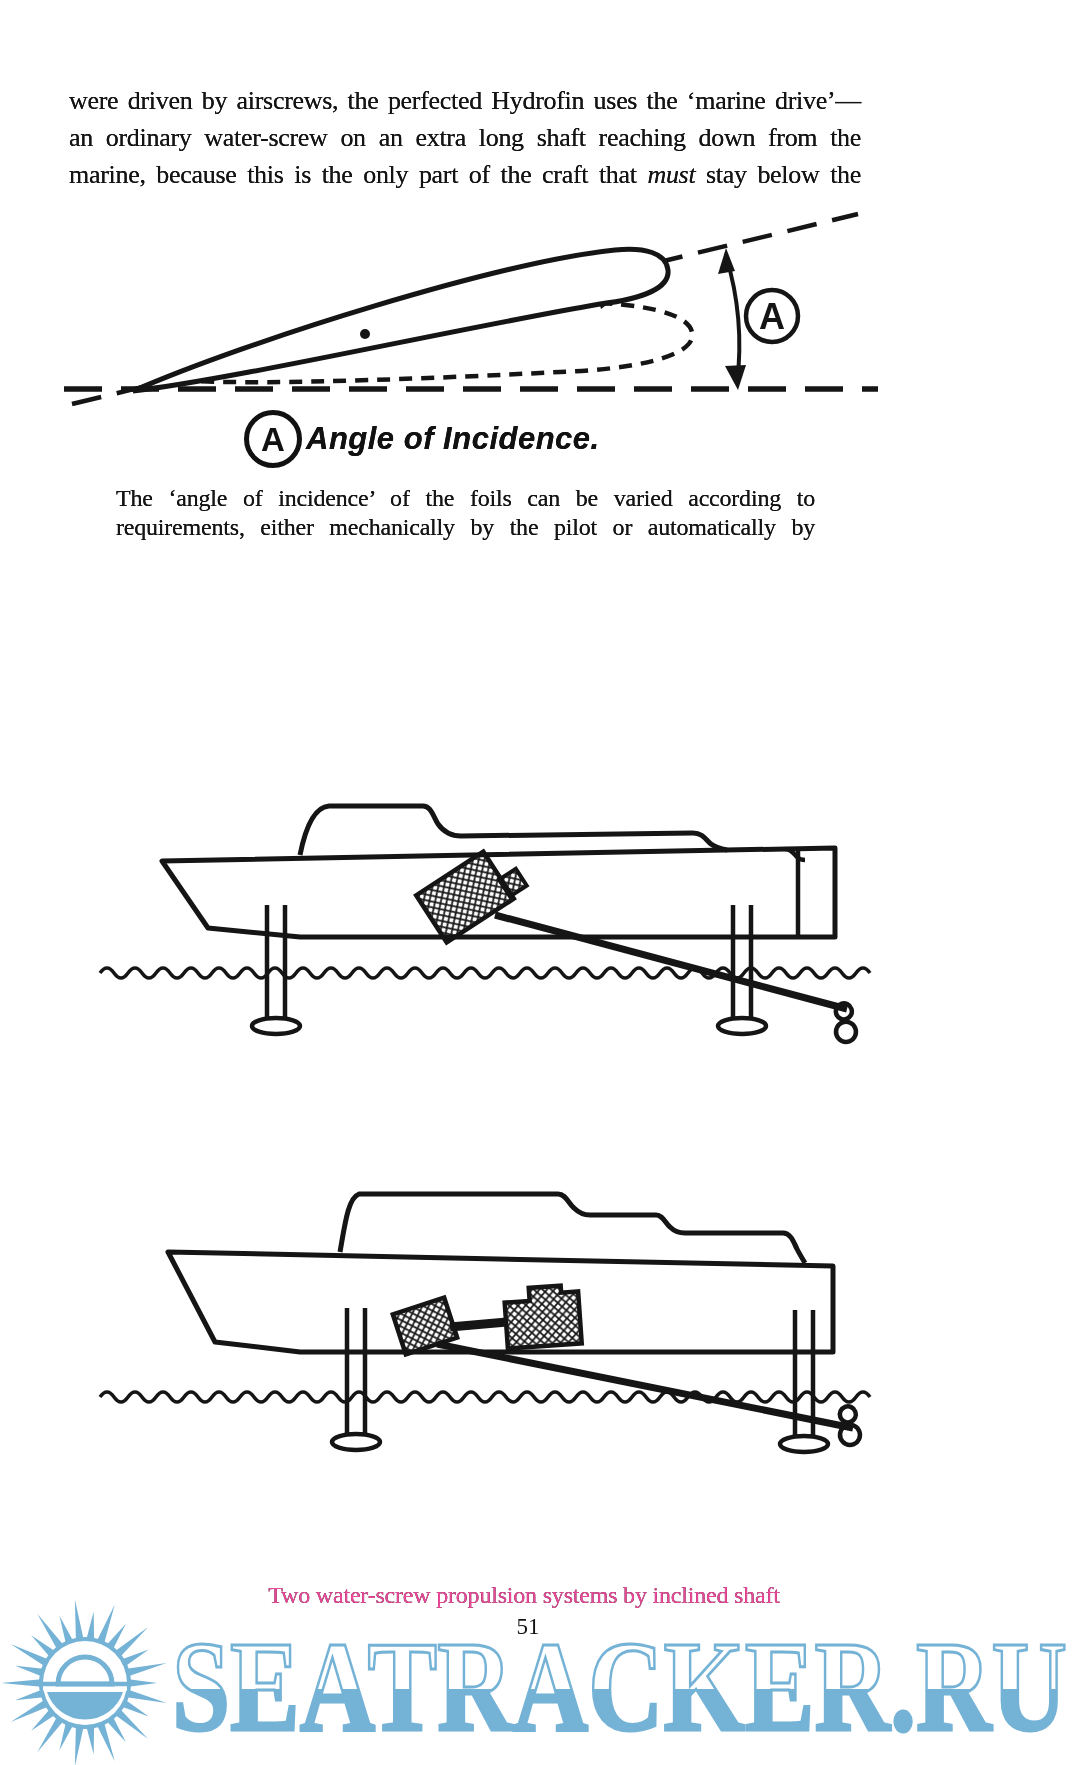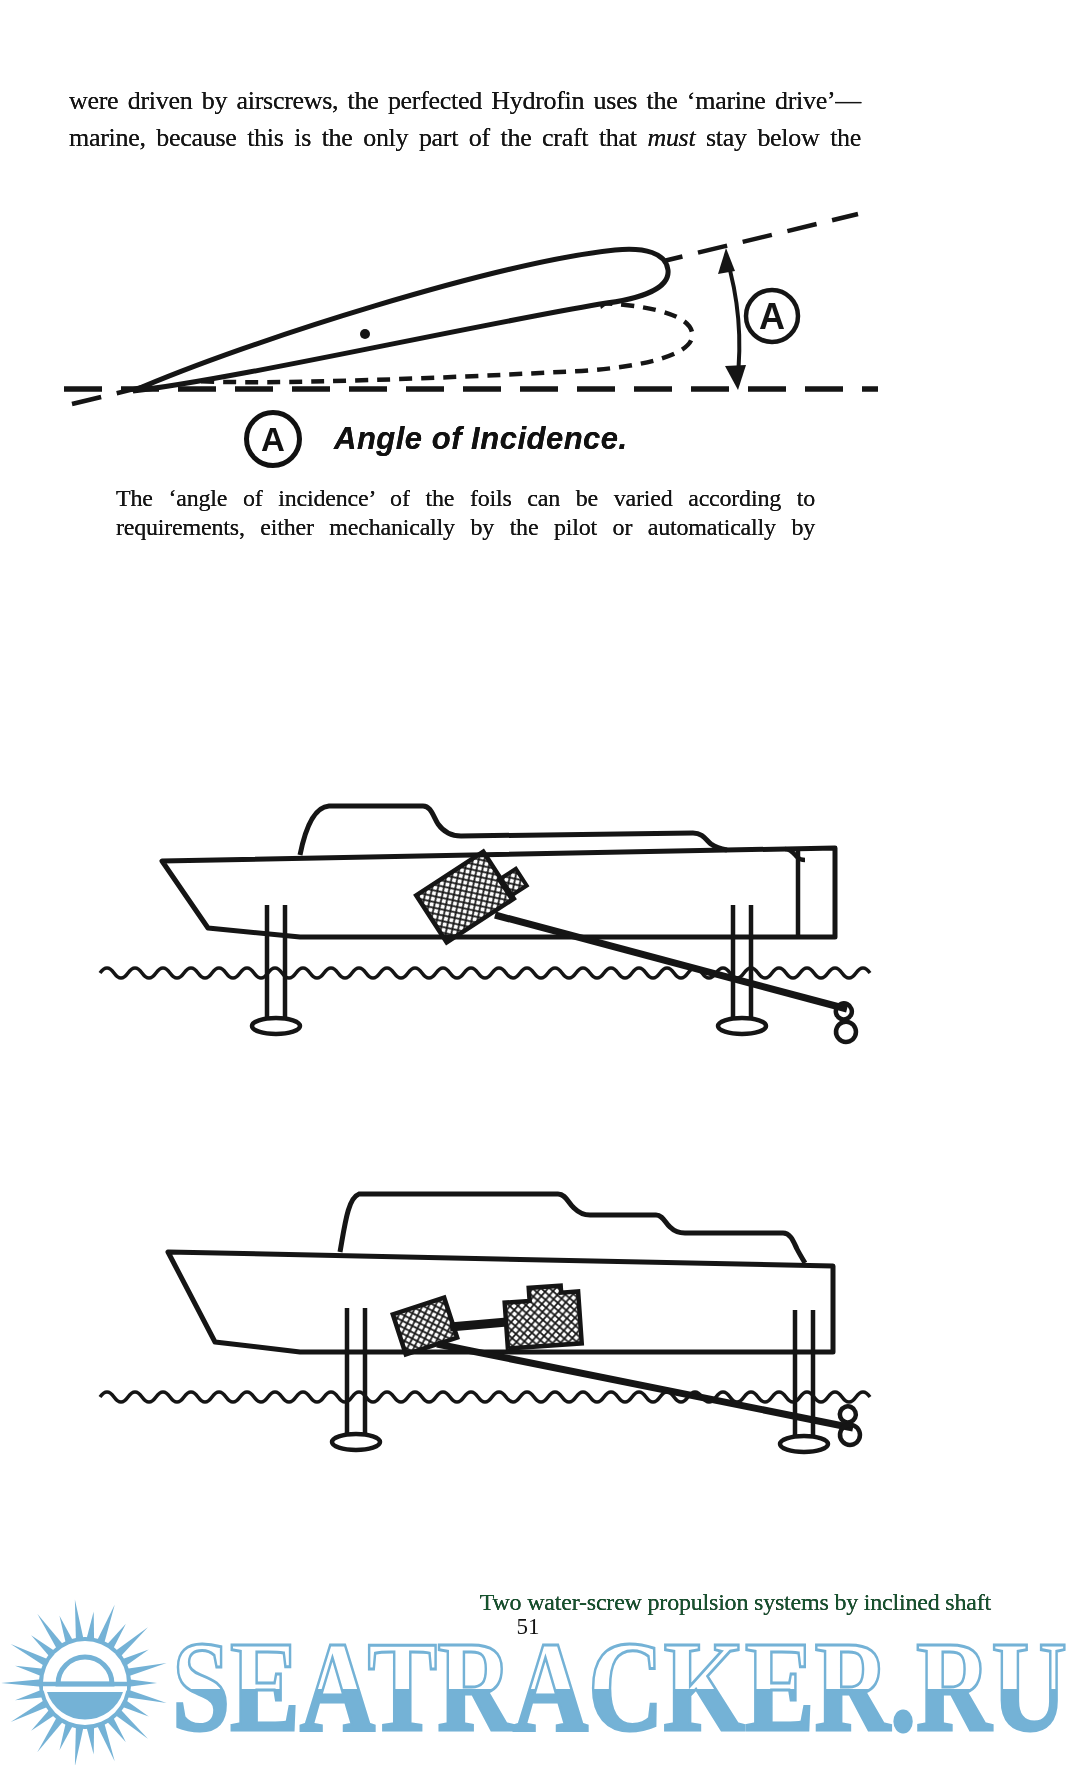--- a/index.html
+++ b/index.html
@@ -28,31 +28,31 @@
     position:absolute;left:244px;top:408px;height:62px;
     display:flex;align-items:center;
   }
   .a-badge{
     width:48px;height:48px;border:5px solid #111;border-radius:50%;
     display:flex;align-items:center;justify-content:center;
     font-family:"Liberation Sans","DejaVu Sans",sans-serif;
     font-weight:bold;font-size:33px;color:#111;line-height:1;
   }
   .angle-text{
-    margin-left:32px;
+    margin-left:4px;
     font-family:"Liberation Sans","DejaVu Sans",sans-serif;
     font-weight:bold;font-style:italic;font-size:31px;color:#111;
     letter-spacing:0.5px;text-shadow:0 0 0.6px #111;
   }
   
   .svgabs{position:absolute;}
   
   .boats-caption{
-    position:absolute;left:60px;top:1578px;width:920px;margin:11px;
-    text-align:right;font-size:24px;color:#14532d;letter-spacing:-0.2px;
+    position:absolute;left:60px;top:1578px;width:920px;margin:4px;
+    text-align:center;font-size:24px;color:#ec4899;letter-spacing:-0.2px;
     text-shadow:0 0 0.4px #141414;
   }
   .page-number{
     position:absolute;left:68px;top:1614px;width:920px;margin:0;
     text-align:center;font-size:23px;color:#141414;
   }
   .watermark{position:absolute;left:0;top:1580px;}
 </style>
 </head>
 <body>
@@ -62,20 +62,21 @@
   <svg width="0" height="0" style="position:absolute" aria-hidden="true">
     <defs>
       <pattern id="xhatch" patternUnits="userSpaceOnUse" width="8" height="8">
         <path d="M0,0 L8,8 M8,0 L0,8" stroke="#151515" stroke-width="1.7" fill="none"></path>
       </pattern>
     </defs>
   </svg>
 
   <p class="para">
     <span class="jline">were driven by airscrews, the perfected Hydrofin uses the ‘marine drive’—</span>
+    <span class="jline">an ordinary water-screw on an extra long shaft reaching down from the</span>
     <span class="jline"><span>marine, because this is the only part of the craft that </span><em>must</em><span> stay below the</span></span>
   </p>
 
   <svg class="svgabs" style="left:60px;top:200px" width="840" height="210" viewBox="0 0 840 210">
 
     <path d="M12,204 L798,14" stroke="#151515" stroke-width="4.5" stroke-dasharray="30 16" fill="none"></path>
 
     <path d="M4,189 L818,189" stroke="#151515" stroke-width="5.5" stroke-dasharray="38 19" fill="none"></path>
 
     <path d="M132,181 C230,132 400,98 540,103 C600,106 636,118 632,138 C626,160 560,170 500,172 C380,178 220,185 132,181 Z" stroke="#151515" stroke-width="4.5" stroke-dasharray="13 9" fill="none"></path>

